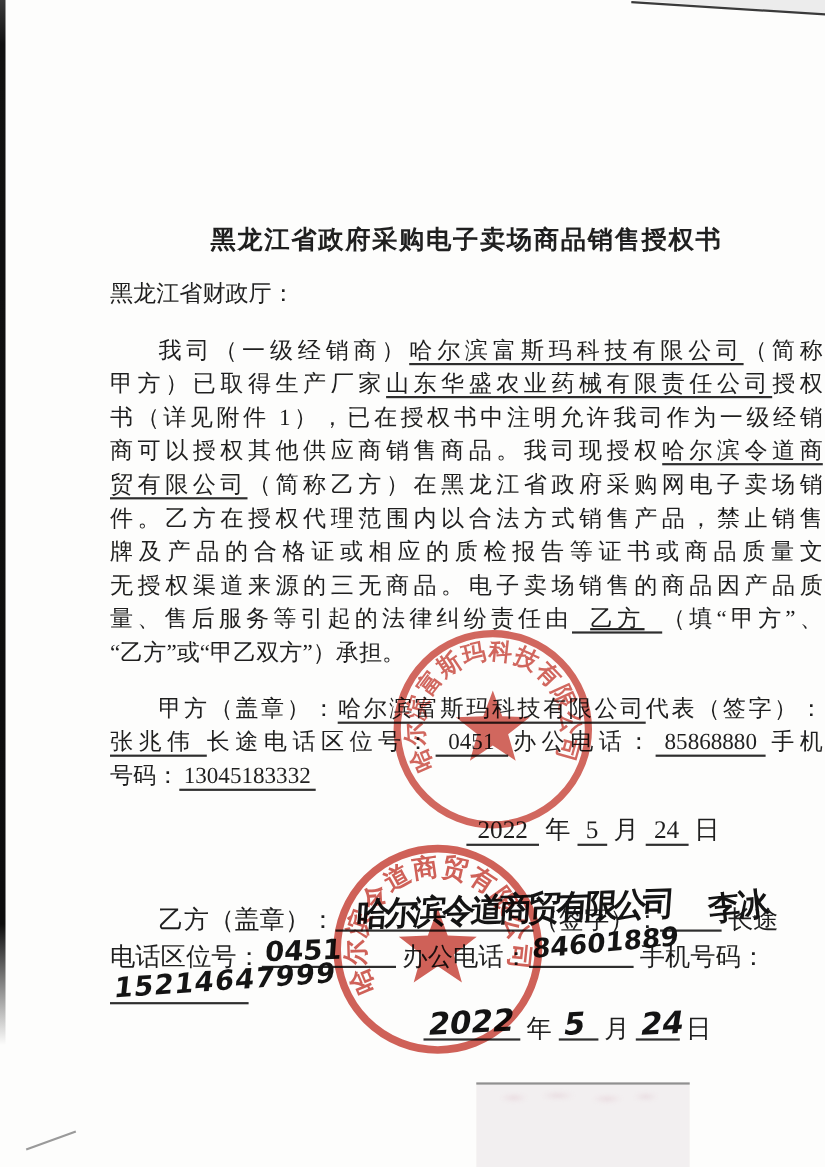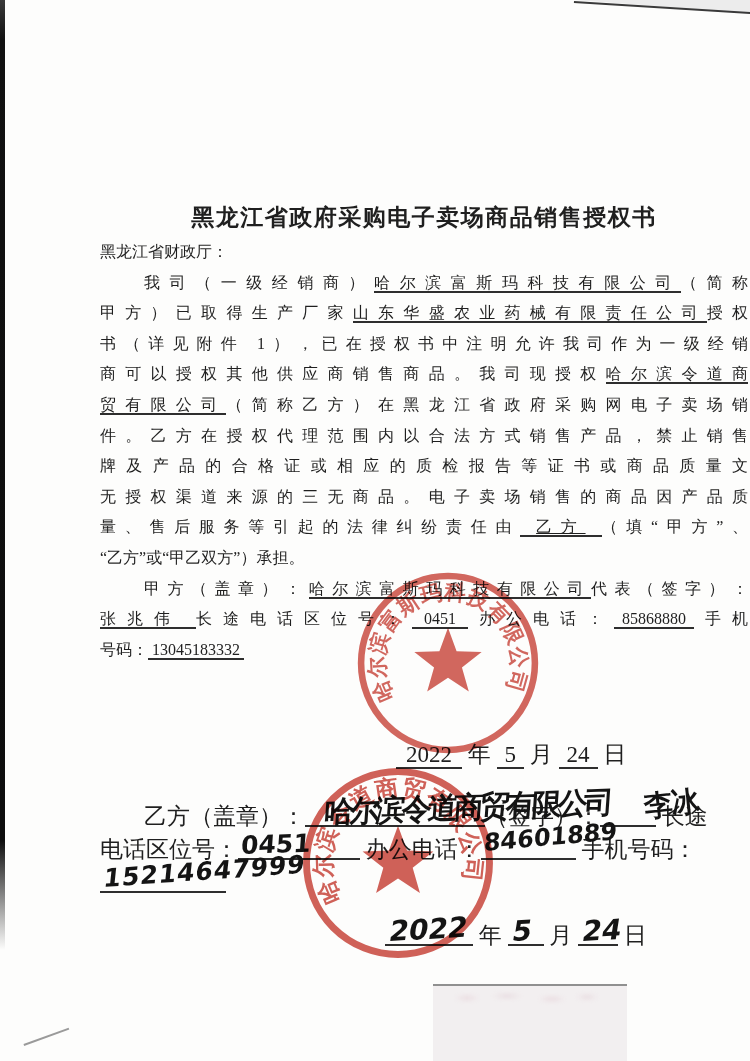--- a/index.html
+++ b/index.html
@@ -4,41 +4,41 @@
 <style>
   html,body{margin:0;padding:0;background:#ffffff;}
   .page{
     position:relative;width:750px;height:1061px;background:#fdfdfc;overflow:hidden;
     font-family:"Liberation Serif","DejaVu Serif",serif;color:#1f1f1f;
   }
   .doc-title{
     position:absolute;top:154px;left:100px;width:648px;text-align:center;
     font-size:23px;font-weight:bold;letter-spacing:1.5px;white-space:nowrap;margin-top:48px;
   }
-  .doc-lines{position:absolute;top:237px;left:100px;width:648px;font-size:16px;line-height:30.6px;}
+  .doc-lines{position:absolute;top:252px;left:100px;width:648px;font-size:21px;line-height:30.6px;}
   .doc-lines .line{height:30.6px;}
   .partyb-lines{position:absolute;top:800px;left:100px;width:648px;font-size:23px;line-height:33px;}
   .partyb-lines .line{height:33px;}
   .line.j{text-align:justify;text-align-last:justify;}
   .line.c{text-align:left;padding-right:85px;}
-  .line.ind{text-indent:44px;}
+  .line.ind{text-indent:44px;margin-top:20px;}
   .ul{border-bottom:2px solid #2e2e2e;}
   .blank{display:inline-block;border-bottom:2px solid #2e2e2e;height:23px;position:relative;vertical-align:-3px;}
   .hw{
     position:absolute;left:2px;bottom:-4px;white-space:nowrap;color:#141414;
     font-family:"DejaVu Sans",sans-serif;font-weight:700;transform-origin:left bottom;
   }
   .hw-company{font-size:30px;letter-spacing:-4px;transform:rotate(-2deg) skewX(-6deg);bottom:-5px;left:-26px;}
   .hw-sign{font-size:29px;letter-spacing:-2px;transform:rotate(-6deg);bottom:-3px;}
   .hw-num{font-size:25px;transform:rotate(-2deg) skewX(-6deg);}
   .hw-num2{font-size:24px;transform:rotate(-5deg) skewX(-8deg);bottom:-2px;}
   .hw-num3{font-size:25px;letter-spacing:1px;transform:rotate(-4deg) skewX(-10deg);}
   .hw-date{font-size:28px;transform:rotate(-3deg) skewX(-12deg);}
   .date-line{position:absolute;font-size:23px;white-space:nowrap;}
-  #date1{top:739px;left:396px;}
+  #date1{top:739px;left:424px;}
   #date2{top:920px;left:385px;}
   .seal{position:absolute;mix-blend-mode:multiply;}
   #stamp1{left:353px;top:568px;width:190px;height:190px;opacity:.82;}
   #stamp2{left:298px;top:763px;width:200px;height:200px;opacity:.85;}
   .seal text{font-family:"Liberation Serif","DejaVu Serif",serif;font-weight:bold;letter-spacing:1px;}
   
   .edge-left{position:absolute;left:0;top:0;width:5px;height:950px;
     background:linear-gradient(to bottom,#3a3a3a 0px,#111 40px,#0d0d0d 840px,rgba(13,13,13,0) 100%);}
   .corner-shade{position:absolute;right:0;top:0;width:176px;height:13px;background:#ececec;
     clip-path:polygon(0 0,100% 0,100% 100%);}

